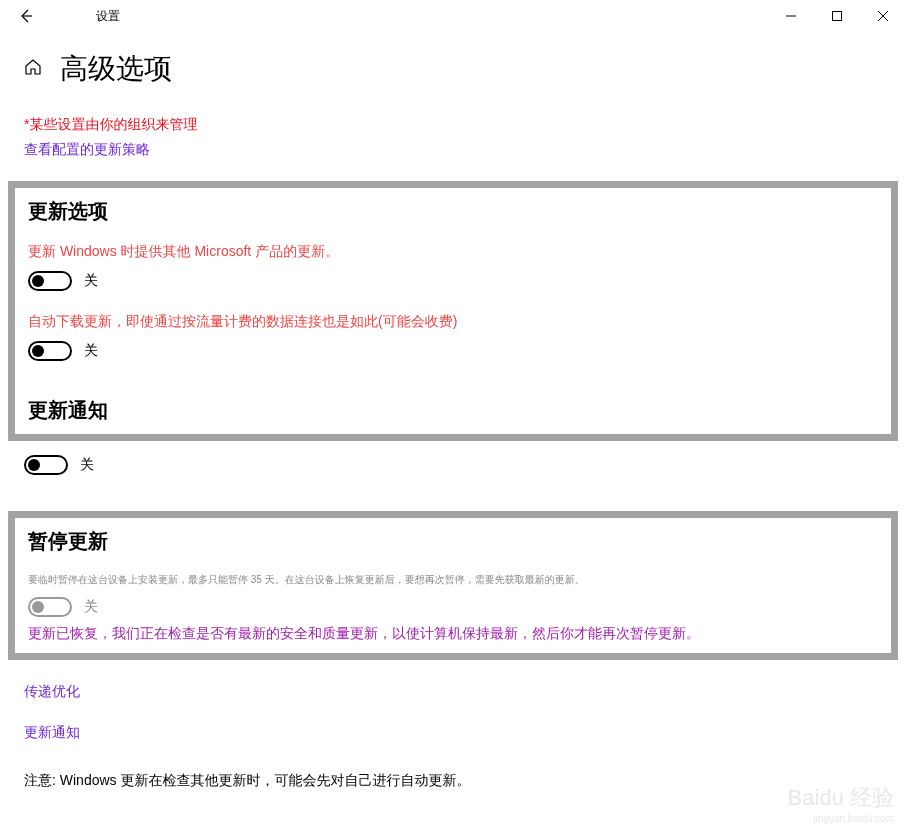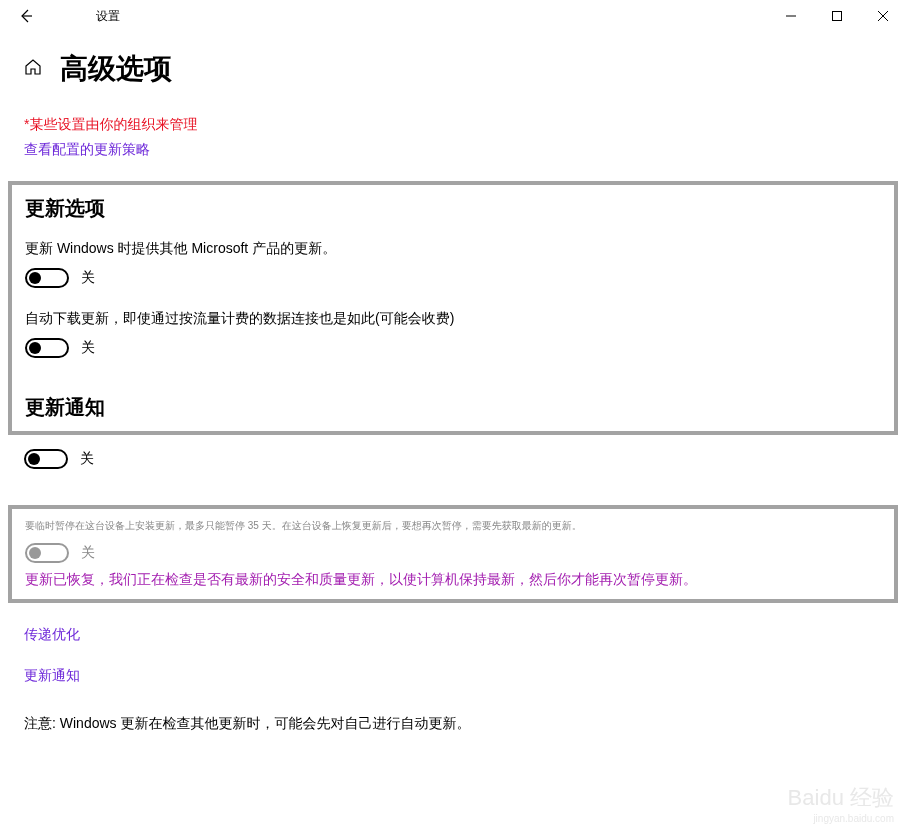--- a/index.html
+++ b/index.html
@@ -49,49 +49,49 @@
     .header-row {
       display: flex;
       align-items: center;
       margin-bottom: 28px;
     }
     .home-icon {
       margin-right: 18px;
     }
     .page-title {
       font-size: 28px;
-      font-weight: 700;
+      font-weight: 400;
       color: #000;
     }
     .warning-text {
       color: #e81123;
       font-size: 14px;
       margin-bottom: 6px;
     }
     .link-text {
       color: #6d28d9;
       font-size: 14px;
       cursor: pointer;
       display: inline-block;
     }
     .red-box {
-      border: 4px solid #a3a3a3;
+      border: 7px solid #a3a3a3;
       margin-left: -16px;
       margin-right: -16px;
       padding: 10px 13px 10px 13px;
     }
     .section-title {
       font-size: 20px;
       font-weight: 600;
       color: #000;
       margin-bottom: 18px;
     }
     .option-label {
       font-size: 14px;
-      color: #000000;
+      color: #ef4444;
       margin-bottom: 10px;
     }
     .option-label-disabled {
       font-size: 10px;
       color: #888;
       margin-bottom: 10px;
     }
     .toggle-row {
       display: flex;
       align-items: center;
@@ -225,20 +225,21 @@
   <div class="toggle-row">
     <div class="toggle">
       <div class="toggle-knob"></div>
     </div>
     <span class="toggle-label">关</span>
   </div>
 
   <div class="spacer-sm"></div>
 
   <div class="red-box">
+    <div class="section-title">暂停更新</div>
     <div class="option-label-disabled">要临时暂停在这台设备上安装更新，最多只能暂停 35 天。在这台设备上恢复更新后，要想再次暂停，需要先获取最新的更新。</div>
     <div class="toggle-row" style="margin-bottom:8px">
       <div class="toggle toggle-disabled">
         <div class="toggle-knob"></div>
       </div>
       <span class="toggle-label toggle-label-disabled">关</span>
     </div>
     <div class="red-warning">更新已恢复，我们正在检查是否有最新的安全和质量更新，以使计算机保持最新，然后你才能再次暂停更新。</div>
   </div>
 

